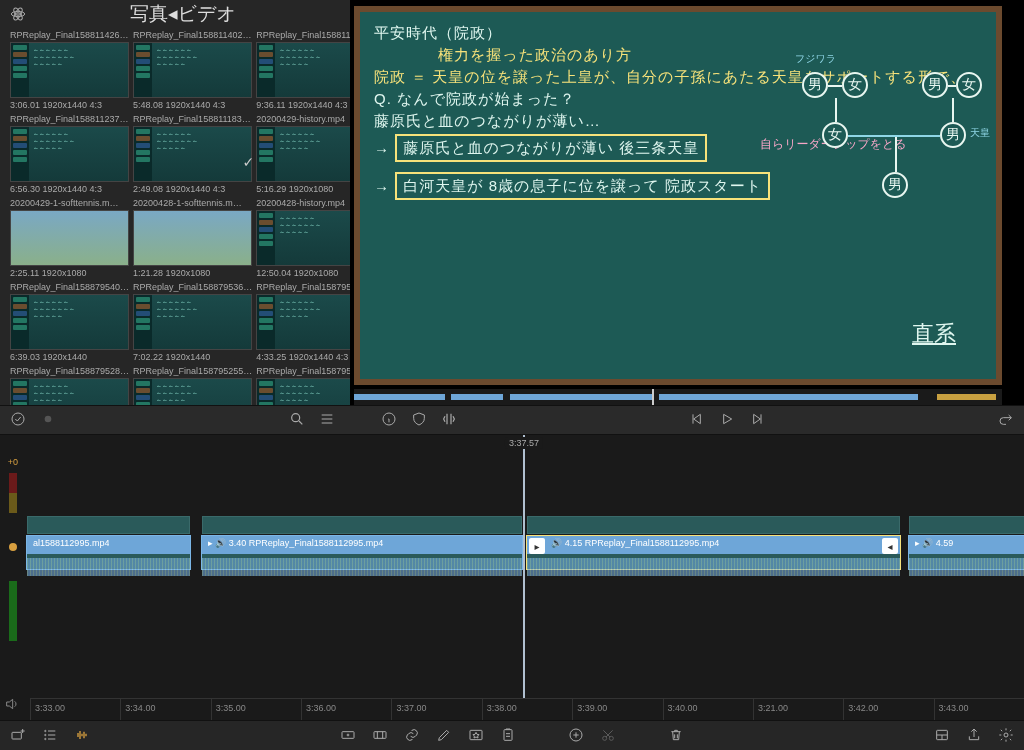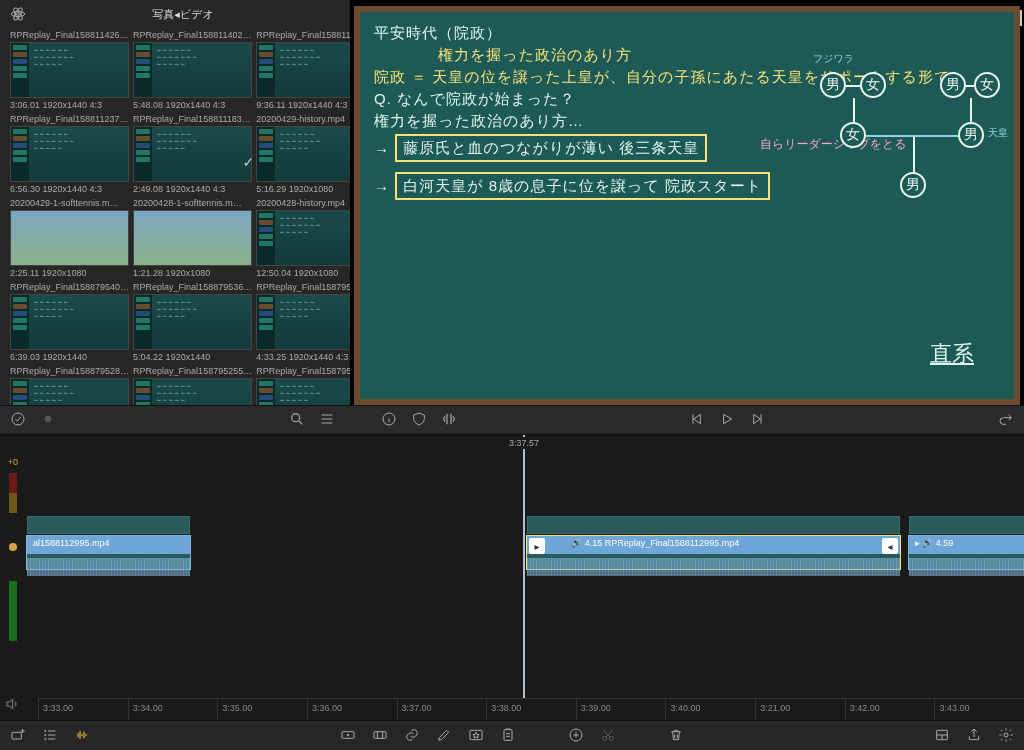--- a/index.html
+++ b/index.html
@@ -1,37 +1,37 @@
 <!DOCTYPE html>
 <html><head>
 <meta charset="utf-8">
 <style>
   * { margin: 0; padding: 0; box-sizing: border-box; font-family: -apple-system, "Hiragino Sans", sans-serif; }
   body { width: 1024px; height: 750px; background: #1a1a1a; color: #ccc; overflow: hidden; font-size: 10px; }
 
   .top-region { height: 405px; display: flex; }
   .media-panel { width: 350px; background: #262626; display: flex; flex-direction: column; }
   .mp-header { height: 28px; display: flex; align-items: center; justify-content: space-between; padding: 0 10px; }
-  .mp-header-center { flex:1; text-align:center; font-size:11px; color:#ddd;}
+  .mp-header-center { flex:1; text-align:center; font-size:19px; color:#ddd;}
   .atom-icon { width:16px; height:16px; }
   .mp-grid { flex:1; overflow:hidden; display:grid; grid-template-columns: repeat(3, 1fr); gap:4px; padding:2px 6px 2px 10px; }
   .clip-card { display:flex; flex-direction:column; position:relative; }
   .clip-title { font-size:9px; color:#aaa; white-space:nowrap; overflow:hidden; text-overflow:ellipsis; height:12px; }
   .thumb { height:56px; background:linear-gradient(#1b4a4a,#143a3a); border:1px solid #444; position:relative; display:flex; }
   .thumb.tennis { background:linear-gradient(#7aa8c4,#8ab08a); }
   .thumb-side { width:18px; background:#0a2a2a; display:flex; flex-direction:column; gap:2px; padding:2px; }
   .thumb-side i { height:5px; background:#3a8; border-radius:1px; opacity:.6;}
   .thumb-side i:nth-child(2){background:#a63;}
   .thumb-side i:nth-child(3){background:#36a;}
   .thumb-main { flex:1; position:relative; }
   .hw-lines { position:absolute; inset:4px; font-size:6px; line-height:7px; color:#8fe0d0; overflow:hidden; }
   .clip-meta { font-size:9px; color:#aaa; padding-top:2px; white-space:nowrap; }
   .check { position:absolute; right:-2px; top:50%; color:#ccc; font-size:14px; }
 
-  .preview-panel { flex:1; display:flex; flex-direction:row; background:#000; padding:6px 4px 0 4px; }
+  .preview-panel { flex:1; display:flex; flex-direction:column; background:#000; padding:6px 22px 0 4px; }
   .chalkboard { flex:1; background:#1d5a55; border:6px solid #6b4a2e; position:relative; padding:10px 14px; color:#dff6ef; font-family:"Yu Mincho","Hiragino Mincho ProN",serif; }
   .chalk-line { font-size:15px; line-height:22px; letter-spacing:1px; }
   .chalk-pink { color:#f7a6c7; }
   .chalk-y { color:#f7e27a; }
   .chalk-box { border:2px solid #f7e27a; padding:1px 6px; display:inline-block; margin:2px 0;}
   .chalk-sub { font-size:10px; color:#8fd6e6; position:absolute; }
   .family-tree { position:absolute; right:14px; top:60px; width:190px; height:180px; }
   .ft-node { position:absolute; width:26px; height:26px; border:2px solid #e8f6f0; border-radius:50%; display:flex; align-items:center; justify-content:center; font-size:14px; color:#e8f6f0; background:#1d5a55; }
   .ft-line { position:absolute; background:#e8f6f0; }
   .mini-scrub { height:16px; background:#1a1a1a; margin-top:4px; position:relative; }
@@ -40,21 +40,21 @@
   .mid-bar { height:30px; background:#2a2a2a; display:flex; align-items:center; padding:0 10px; gap:14px; border-top:1px solid #111; border-bottom:1px solid #111; }
   .mid-bar .spacer { flex:1; }
   .mid-bar svg, .bottom-toolbar svg { width:16px; height:16px; }
   .status-line { position:absolute; right:10px; top:437px; font-size:9px; color:#888; }
 
   .timeline-region { position:absolute; top:435px; left:0; right:0; bottom:30px; background:#1a1a1a; display:flex; }
   .tl-gutter { width:26px; display:flex; flex-direction:column; align-items:center; padding-top:22px; gap:6px;}
   .tl-scale { width:8px; display:flex; flex-direction:column; }
   .tl-scale i{height:10px;}
   .tl-main { flex:1; position:relative; }
-  .tl-ruler { position:absolute; bottom:0; left:12px; right:0; height:22px; display:flex; color:#888; font-size:9px; border-top:1px solid #333;}
+  .tl-ruler { position:absolute; bottom:0; left:4px; right:0; height:22px; display:flex; color:#888; font-size:9px; border-top:1px solid #333;}
   .tl-ruler span{flex:1; padding-left:4px; padding-top:4px; border-left:1px solid #333;}
   .tl-track { position:absolute; top:100px; left:0; right:0; height:35px; }
   .tl-clip { position:absolute; top:0; bottom:0; background:linear-gradient(#6ea6d8 0%,#6ea6d8 55%,#2a5a5a 55%,#2a5a5a 100%); border:1px solid #7bb6e6; }
   .tl-clip-top { position:absolute; top:-20px; left:0; right:0; height:18px; background:#2a5a5a; border:1px solid #3a6a6a; }
   .tl-clip-label { position:absolute; top:2px; left:6px; font-size:9px; color:#fff; white-space:nowrap; overflow:hidden;}
   .tl-wave { position:absolute; top:22px; left:0; right:0; height:18px; background:repeating-linear-gradient(90deg,#9cc 0,#9cc 1px,#6ea6d8 1px,#6ea6d8 3px); opacity:.6;}
   .tl-playhead { position:absolute; top:0; bottom:22px; width:2px; background:#b0c0d0; }
   .tl-playhead-label { position:absolute; top:2px; left:50%; transform:translateX(-50%); background:#1a1a1a; padding:1px 4px; font-size:9px; color:#aaa; border-radius:3px;}
 
   .bottom-toolbar { position:absolute; bottom:0; left:0; right:0; height:30px; background:#262626; display:flex; align-items:center; padding:0 10px; gap:16px; border-top:1px solid #111; }
@@ -236,21 +236,21 @@
               <i></i>
               <i></i>
               <i></i>
               <i></i>
               <i></i>
             </div>
             <div class="thumb-main">
               <div class="hw-lines">～～～～～～<br>～～～～～～～<br>～～～～～</div>
             </div>
           </div>
-          <div class="clip-meta">5:04.22  1920x1440</div>
+          <div class="clip-meta">7:02.22  1920x1440</div>
         </div>
         <div class="clip-card">
           <div class="clip-title">RPReplay_Final158795333…</div>
           <div class="thumb">
             <div class="thumb-side">
               <i></i>
               <i></i>
               <i></i>
               <i></i>
               <i></i>
@@ -305,21 +305,21 @@
         </div>
       </div>
   </div>
 
   <div class="preview-panel">
     <div class="chalkboard">
       <div class="chalk-line">平安時代（院政）</div>
       <div class="chalk-line"><span class="chalk-y">　　　　権力を握った政治のあり方</span></div>
       <div class="chalk-line"><span class="chalk-y">院政 ＝ 天皇の位を譲った上皇が、自分の子孫にあたる天皇をサポートする形で、</span></div>
       <div class="chalk-line">Q. なんで院政が始まった？</div>
-      <div class="chalk-line">権力を握った政治のあり方…</div>
+      <div class="chalk-line">藤原氏と血のつながりが薄い…</div>
       <div class="chalk-pink" style="position:absolute;left:400px;top:124px;font-size:12px;">自らリーダーシップをとる</div>
       <div class="chalk-line"><span>→</span> <span class="chalk-box">藤原氏と血のつながりが薄い 後三条天皇</span></div>
       <div class="chalk-line" style="margin-top:6px;"><span>→</span> <span class="chalk-box">白河天皇が 8歳の息子に位を譲って 院政スタート</span></div>
       <span class="chalk-sub" style="right:160px;top:40px;">フジワラ</span>
       <div class="family-tree">
         <div class="ft-node" style="left:10px;top:0;">男</div>
         <div class="ft-node" style="left:50px;top:0;">女</div>
         <div class="ft-node" style="left:130px;top:0;">男</div>
         <div class="ft-node" style="left:164px;top:0;">女</div>
         <div class="ft-line" style="left:36px;top:13px;width:14px;height:2px;"></div>
@@ -413,24 +413,29 @@
   <div class="tl-main">
     <div class="tl-playhead" style="left:497px;">
       <div class="tl-playhead-label">3:37.57</div>
     </div>
     <div class="tl-track">
       <div class="tl-clip" style="left:0;width:165px;">
         <div class="tl-clip-top"></div>
         <div class="tl-clip-label">al1588112995.mp4</div>
         <div class="tl-wave"></div>
       </div>
+      <div class="tl-clip" style="left:175px;width:322px;">
+        <div class="tl-clip-top"></div>
+        <div class="tl-clip-label"><span style="color:#fff;">▸ </span><span>🔊 3.40  RPReplay_Final1588112995.mp4</span></div>
+        <div class="tl-wave"></div>
+      </div>
       <div class="tl-clip" style="left:500px;width:375px;border-color:#f7e27a;">
         <div class="tl-clip-top"></div>
         <div style="position:absolute;left:2px;top:2px;width:16px;height:16px;background:#fff;border-radius:2px;display:flex;align-items:center;justify-content:center;color:#333;">▸</div>
-        <div class="tl-clip-label" style="left:24px;margin-left:20px;"><span>🔊 4.15  RPReplay_Final1588112995.mp4</span></div>
+        <div class="tl-clip-label" style="left:24px;"><span>🔊 4.15  RPReplay_Final1588112995.mp4</span></div>
         <div class="tl-wave"></div>
         <div style="position:absolute;right:2px;top:2px;width:16px;height:16px;background:#fff;border-radius:2px;display:flex;align-items:center;justify-content:center;color:#333;">◂</div>
       </div>
       <div class="tl-clip" style="left:882px;width:130px;">
         <div class="tl-clip-top"></div>
         <div class="tl-clip-label"><span style="color:#fff;">▸ </span><span>🔊 4.59</span></div>
         <div class="tl-wave"></div>
       </div>
     </div>
     <div class="tl-ruler" id="ruler">

